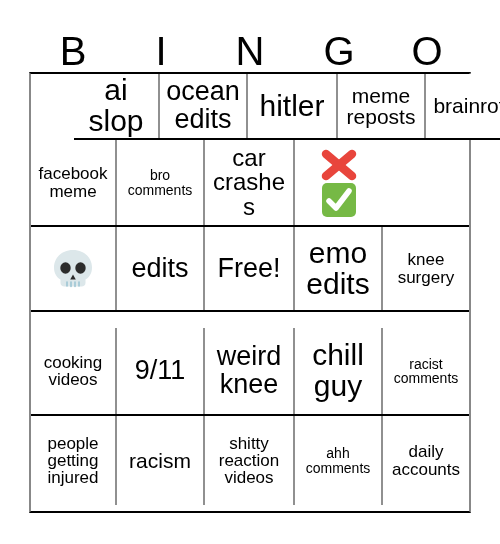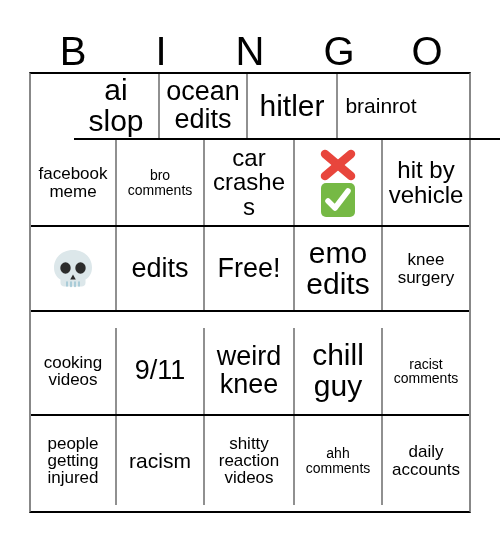--- a/index.html
+++ b/index.html
@@ -148,20 +148,23 @@
   <div id="grid">
       <div class="grid-row row-0">
         <div class="cell col-0">
           <span class="cell-text fs-xl">ai slop</span>
         </div>
         <div class="cell col-1">
           <span class="cell-text fs-lg">ocean edits</span>
         </div>
         <div class="cell col-2">
           <span class="cell-text fs-xl">hitler</span>
+        </div>
+        <div class="cell col-3">
+          <span class="cell-text fs-sm">meme reposts</span>
         </div>
         <div class="cell col-4">
           <span class="cell-text fs-sm">brainrot</span>
         </div>
       </div>
       <div class="grid-row row-1">
         <div class="cell col-0">
           <span class="cell-text fs-xs">facebook meme</span>
         </div>
         <div class="cell col-1">
@@ -176,23 +179,20 @@
                 <g stroke="#e8453c" stroke-width="8.5" stroke-linecap="round">
                   <line x1="7" y1="6" x2="33" y2="28"></line>
                   <line x1="33" y1="6" x2="7" y2="28"></line>
                 </g>
               </svg></span>
             <span class="emoji-glyph emoji-check"><svg viewBox="0 0 38 36" width="100%" height="100%">
                 <rect x="2" y="1" width="34" height="34" rx="5" fill="#76b945"></rect>
                 <path d="M9 19 L16 26 L29 9" fill="none" stroke="#ffffff" stroke-width="5.5" stroke-linecap="round" stroke-linejoin="round"></path>
               </svg></span>
           </span>
-        </div>
-        <div class="cell col-4">
-          <span class="cell-text fs-md">hit by vehicle</span>
         </div>
       </div>
       <div class="grid-row row-2">
         <div class="cell col-0">
           <span class="cell-emoji">
             <span class="emoji-glyph emoji-skull"><svg viewBox="0 0 46 46" width="100%" height="100%">
                 <path d="M23 4 C11.5 4 4 12 4 21.5 C4 27.5 7 31.5 10.5 33.5 L10.5 37 C10.5 39.2 12.2 40.5 14.4 40.5 L31.6 40.5 C33.8 40.5 35.5 39.2 35.5 37 L35.5 33.5 C39 31.5 42 27.5 42 21.5 C42 12 34.5 4 23 4 Z" fill="#dce7ea"></path>
                 <ellipse cx="15.5" cy="22" rx="5.2" ry="5.8" fill="#2b2b2b"></ellipse>
                 <ellipse cx="30.5" cy="22" rx="5.2" ry="5.8" fill="#2b2b2b"></ellipse>
                 <path d="M23 28.5 L20.2 33.5 L25.8 33.5 Z" fill="#2b2b2b"></path>

